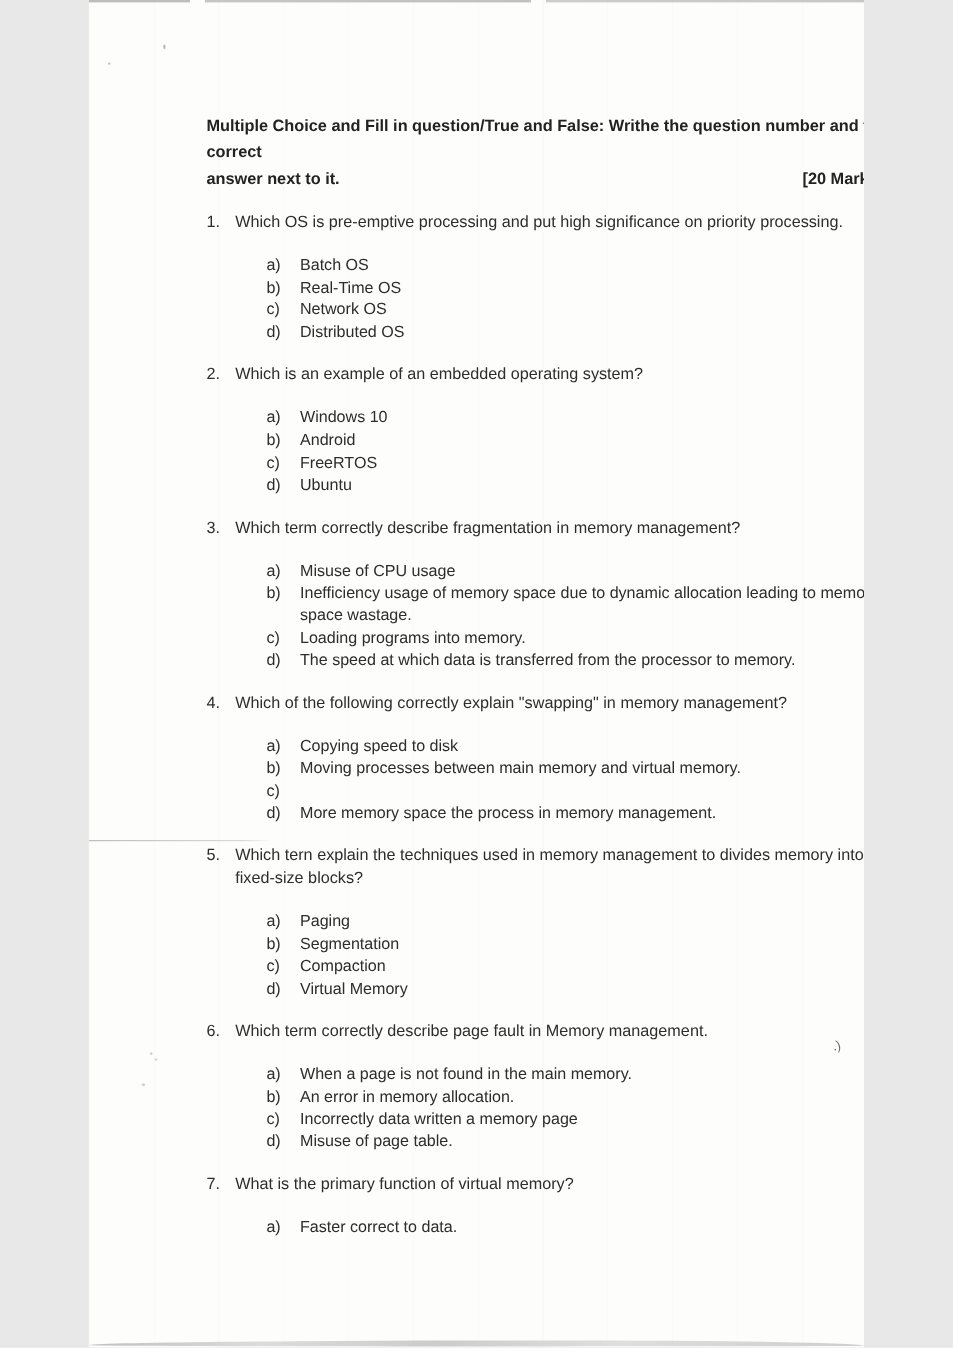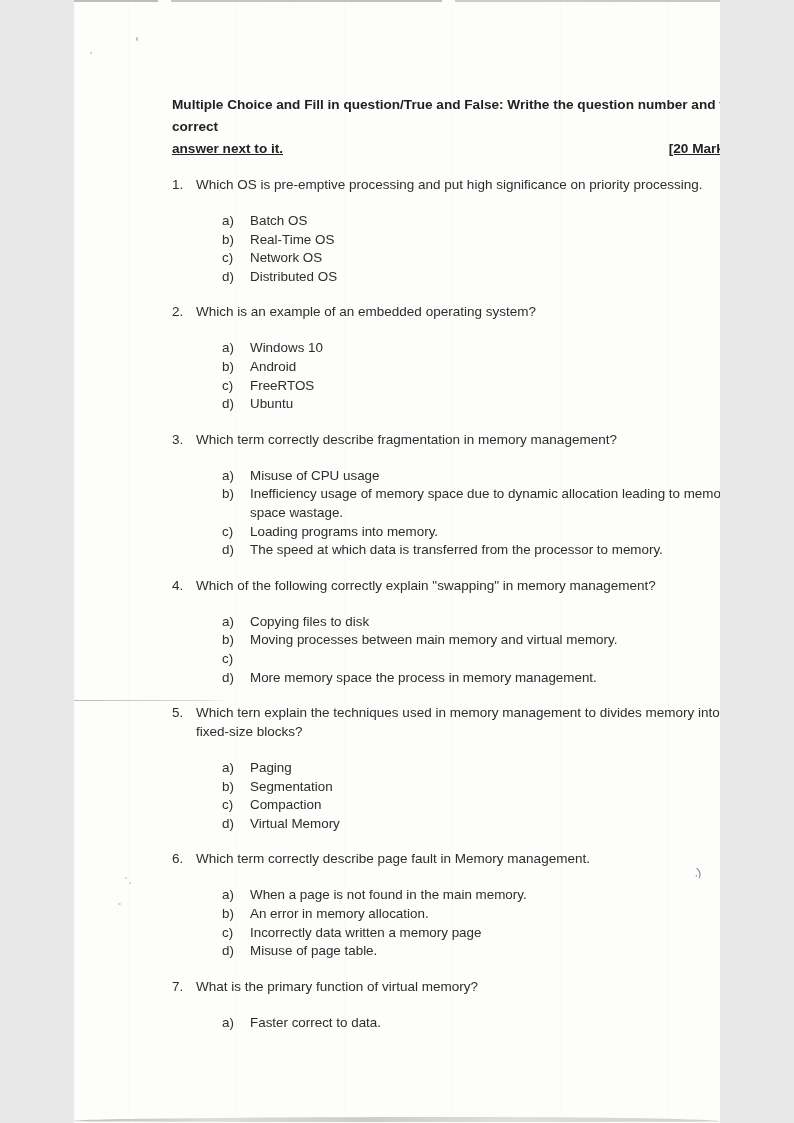--- a/index.html
+++ b/index.html
@@ -43,21 +43,21 @@
     width: 152px; height: 1px;
     background: linear-gradient(90deg, #bdbdbd, #d9d9d9 85%, transparent);
   }
   .content {
     position: absolute;
     top: 94px;
     left: 98px;
     width: 600px;
   }
   .header { font-weight: 700; font-size: 13.6px; line-height: 22px; color: #222; }
-  .header-line2 { display: flex; justify-content: space-between; text-decoration: underline; }
+  .header-line2 { display: flex; justify-content: space-between; }
   .marks { padding-right: 36px; margin-left: 43px; }
 
   .question-list { margin: 15px 0 0 0; padding: 0; list-style: none; }
   .question-block { margin-bottom: 16px; }
   .q-row { display: flex; font-size: 13.5px; line-height: 19px; }
   .q-num { width: 24px; flex: 0 0 24px; padding-left: 0; }
   .q-text { flex: 1; max-width: 555px; }
   .options { margin: 18px 0 0 50px; }
   .opt-row { display: flex; font-size: 13.4px; line-height: 18.6px; }
   .opt-letter { width: 28px; flex: 0 0 28px; }
@@ -169,21 +169,21 @@
           </div>
         </li>
         <li class="question-block">
           <div class="q-row">
             <span class="q-num">4.</span>
             <span class="q-text">Which of the following correctly explain "swapping" in memory management?</span>
           </div>
           <div class="options">
             <div class="opt-row">
               <span class="opt-letter">a)</span>
-              <span class="opt-text">Copying files to disk</span>
+              <span class="opt-text">Copying speed to disk</span>
             </div>
             <div class="opt-row">
               <span class="opt-letter">b)</span>
               <span class="opt-text">Moving processes between main memory and virtual memory.</span>
             </div>
             <div class="opt-row">
               <span class="opt-letter">c)</span>
             </div>
             <div class="opt-row">
               <span class="opt-letter">d)</span>

